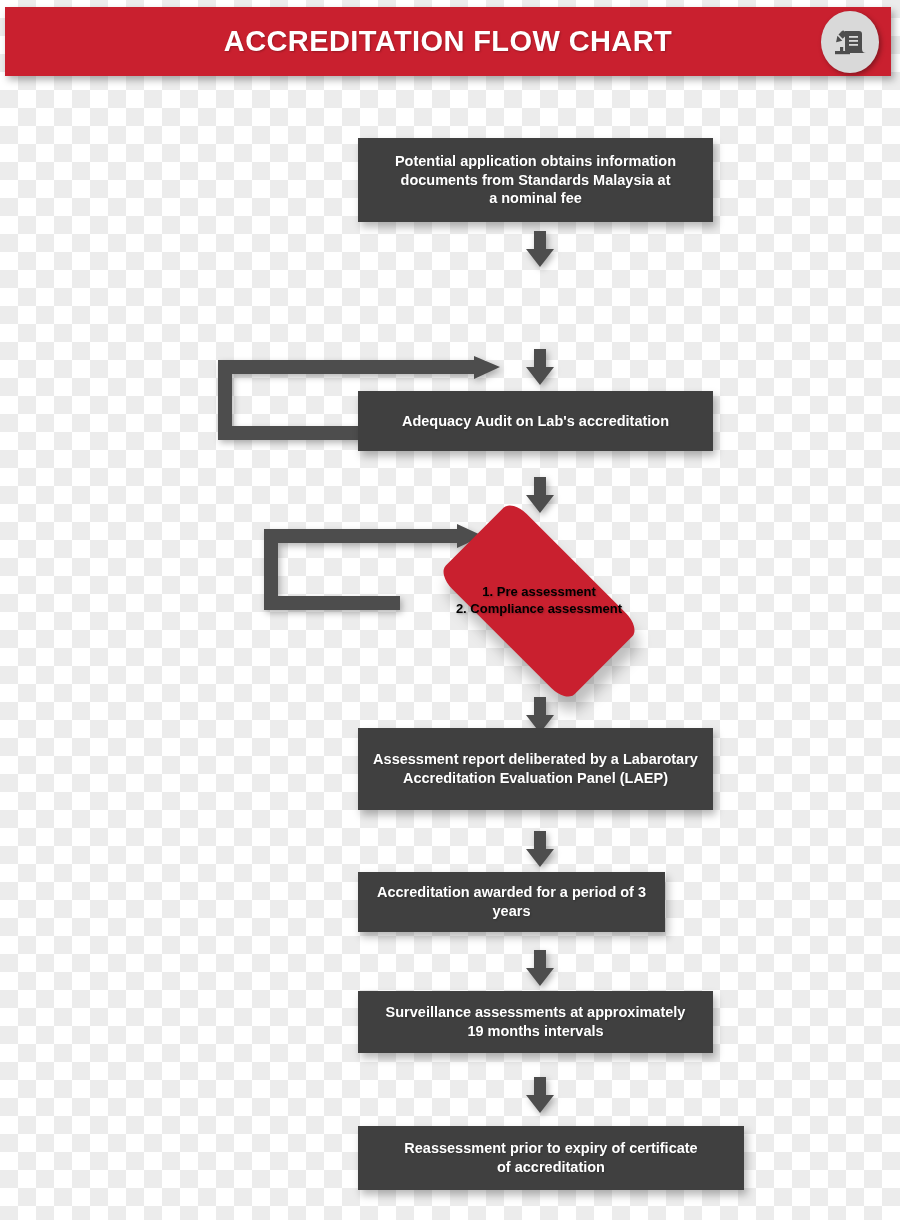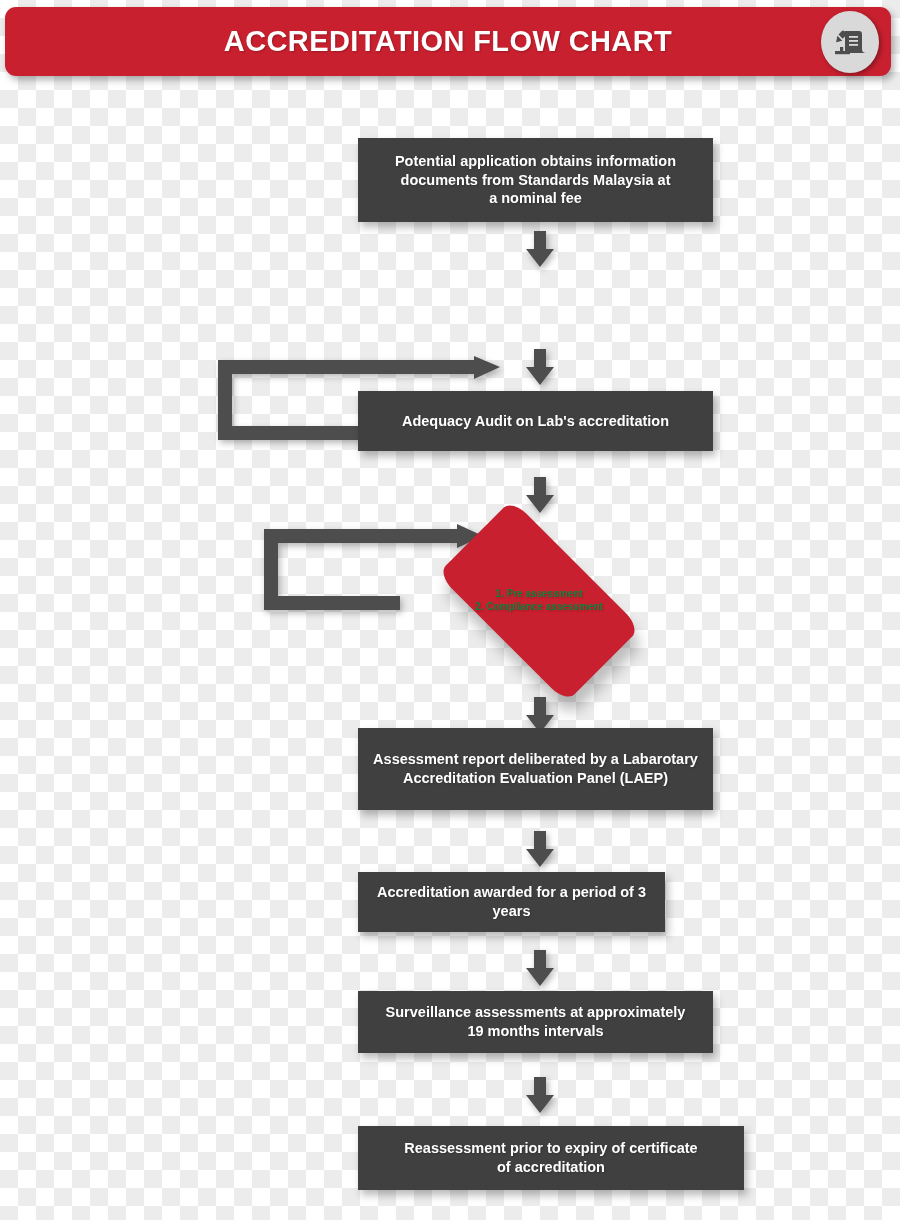--- a/index.html
+++ b/index.html
@@ -31,21 +31,20 @@
     position: absolute;
     left: 5px;
     top: 7px;
     width: 886px;
     height: 69px;
     background: #c9202f;
     box-shadow: 3px 4px 7px rgba(0,0,0,0.30);
     display: flex;
     align-items: center;
     justify-content: center;
-    border-radius: 11px;
   }
   .header-title {
     color: #ffffff;
     font-size: 29px;
     font-weight: bold;
     letter-spacing: 0.4px;
     text-align: center;
     white-space: nowrap;
     text-shadow: 1px 1px 2px rgba(0,0,0,0.25);
   }
@@ -106,22 +105,22 @@
     border-radius: 16px;
     transform: rotate(45deg) scale(1.30, 0.755);
     box-shadow: 10px 10px 14px rgba(0,0,0,0.26);
   }
   .diamond-label {
     position: absolute;
     left: 50%;
     top: 50%;
     transform: translate(-50%, -50%);
     width: 230px;
-    color: #15803d;
-    font-size: 10px;
+    color: #000000;
+    font-size: 13px;
     font-weight: bold;
     line-height: 1.28;
     text-align: center;
     white-space: pre-line;
     text-shadow: 1px 1px 2px rgba(0,0,0,0.22);
   }
 
   
   .down-arrow {
     position: absolute;

